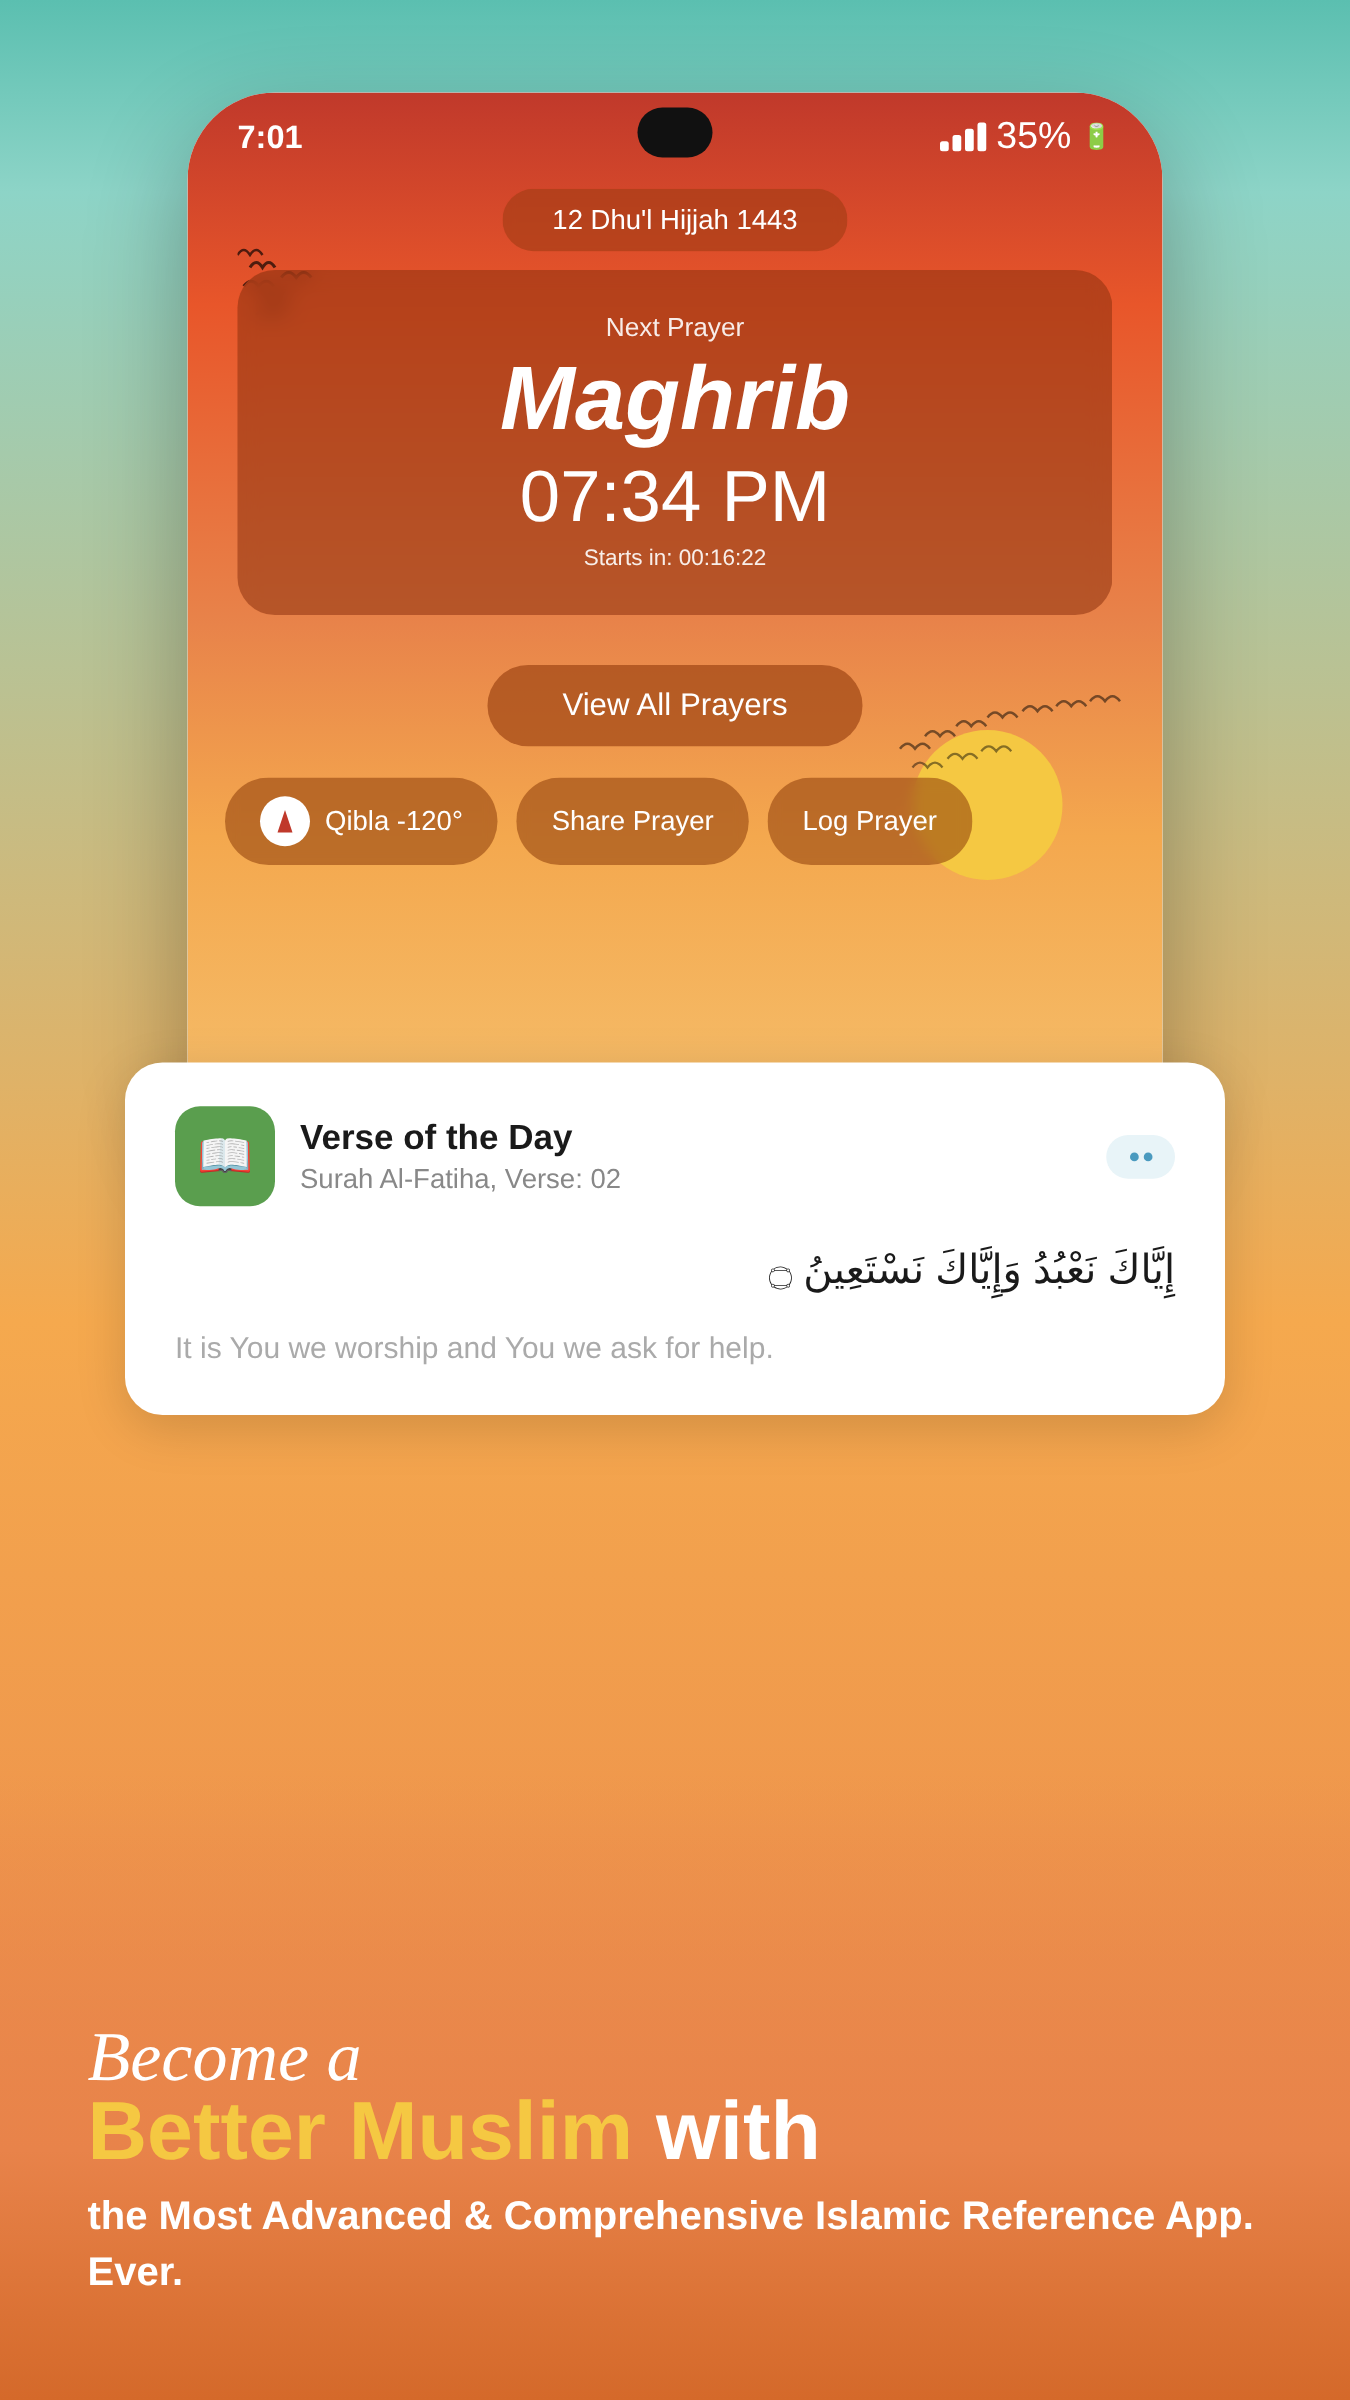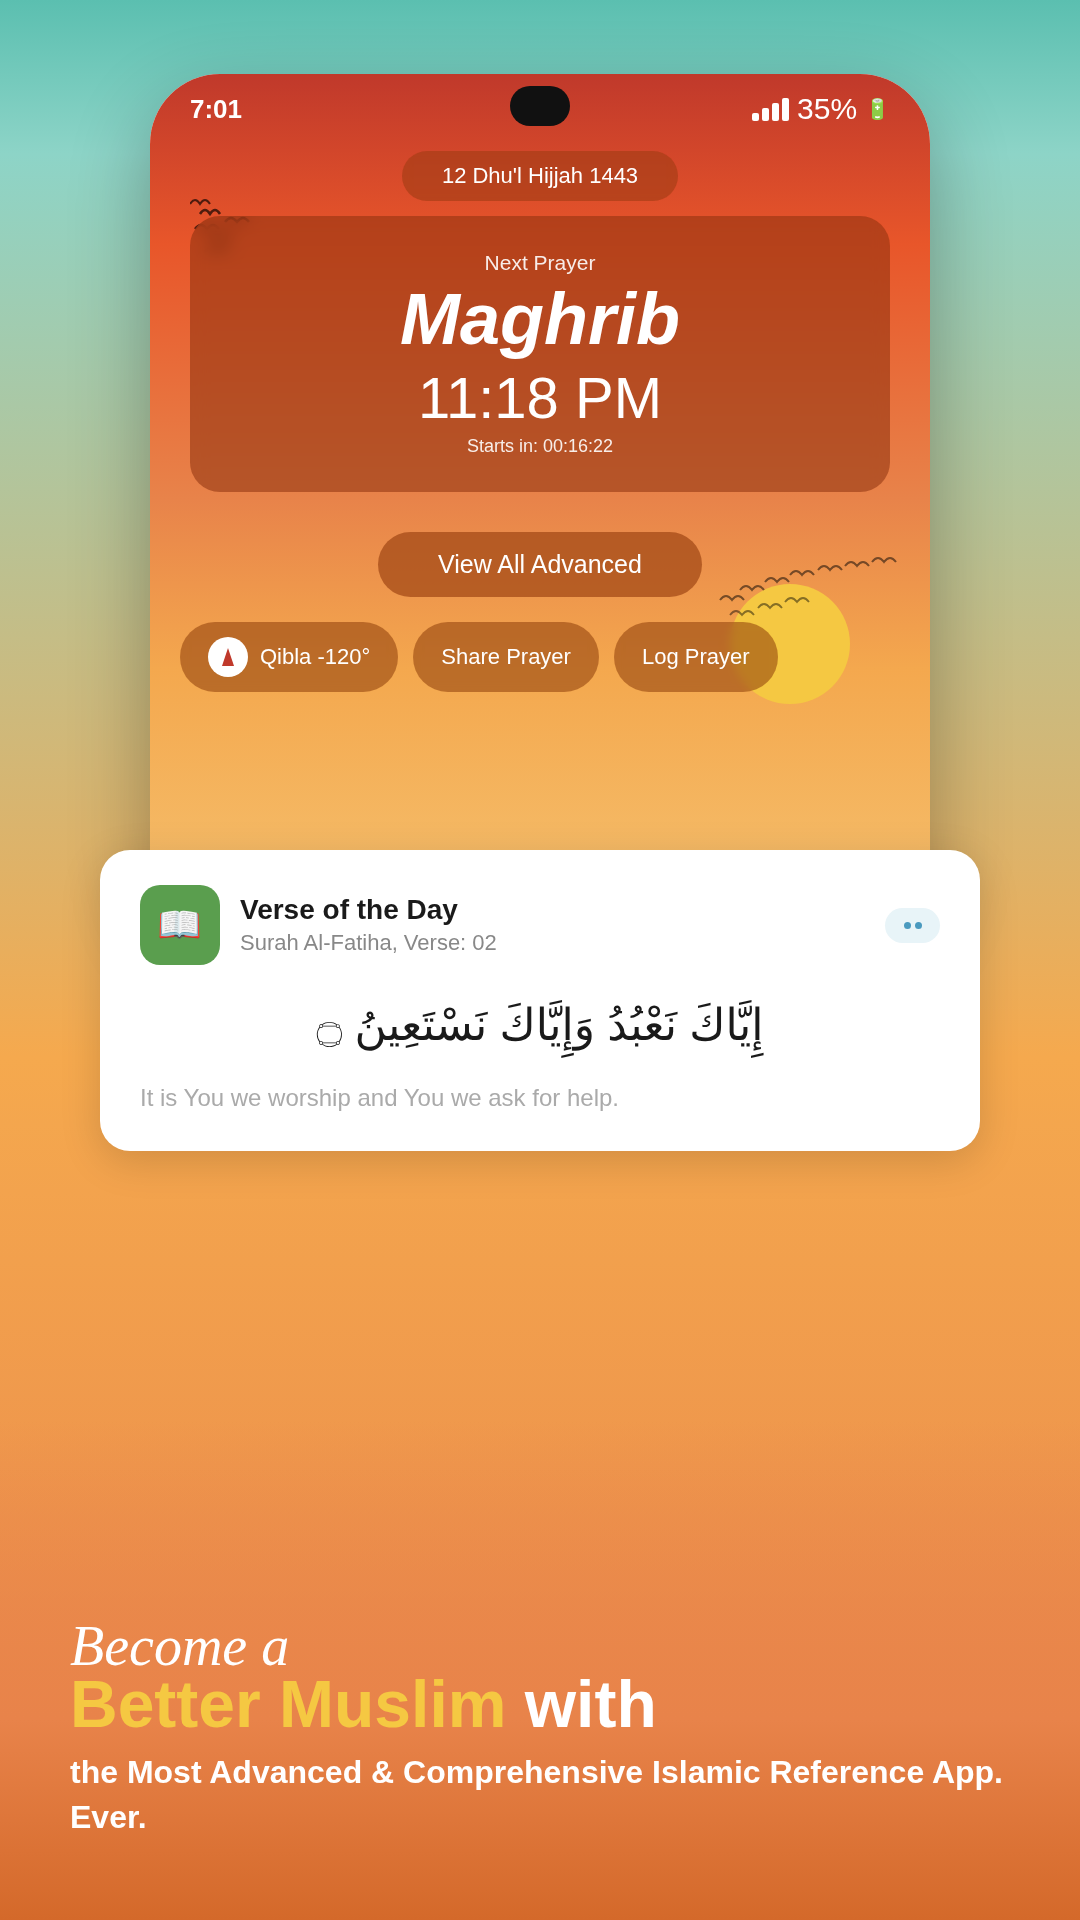--- a/index.html
+++ b/index.html
@@ -261,22 +261,22 @@
       justify-content: center;
       gap: 4px;
     }
     .dot {
       width: 7px;
       height: 7px;
       background: #4a9abf;
       border-radius: 50%;
     }
     .arabic-text {
-      text-align: center;
-      font-size: 44px;
+      text-align: right;
+      font-size: 32px;
       line-height: 1.6;
       color: #1a1a1a;
       direction: rtl;
       margin-bottom: 20px;
     }
     .translation-text {
       font-size: 24px;
       color: #aaa;
       line-height: 1.5;
     }
@@ -366,29 +366,29 @@
         <path d="M48,68 Q54,60 60,68 Q66,60 72,68" stroke="rgba(0,0,0,0.45)" stroke-width="1.8" fill="none"></path>
         <path d="M75,62 Q81,54 87,62 Q93,54 99,62" stroke="rgba(0,0,0,0.45)" stroke-width="1.8" fill="none"></path>
       </svg>
     </div>
 
     <div class="date-pill">12 Dhu'l Hijjah 1443</div>
 
     <div class="prayer-card">
       <div class="next-prayer-label">Next Prayer</div>
       <div class="prayer-name">Maghrib</div>
-      <div class="prayer-time">11:18 PM</div>
+      <div class="prayer-time">07:34 PM</div>
       <div class="starts-in">
         <span>Starts in:</span>
         <span>00:16:22</span>
       </div>
     </div>
 
     <div style="display:flex;justify-content:center;margin-top:20px;position:relative;z-index:20;">
-      <div class="view-all-btn">View All Advanced</div>
+      <div class="view-all-btn">View All Prayers</div>
     </div>
 
     <div class="action-pills">
       <div class="action-pill">
         <div class="compass-icon">
           <div class="compass-needle"></div>
         </div>
         <span>Qibla -120°</span>
       </div>
       <div class="action-pill">

